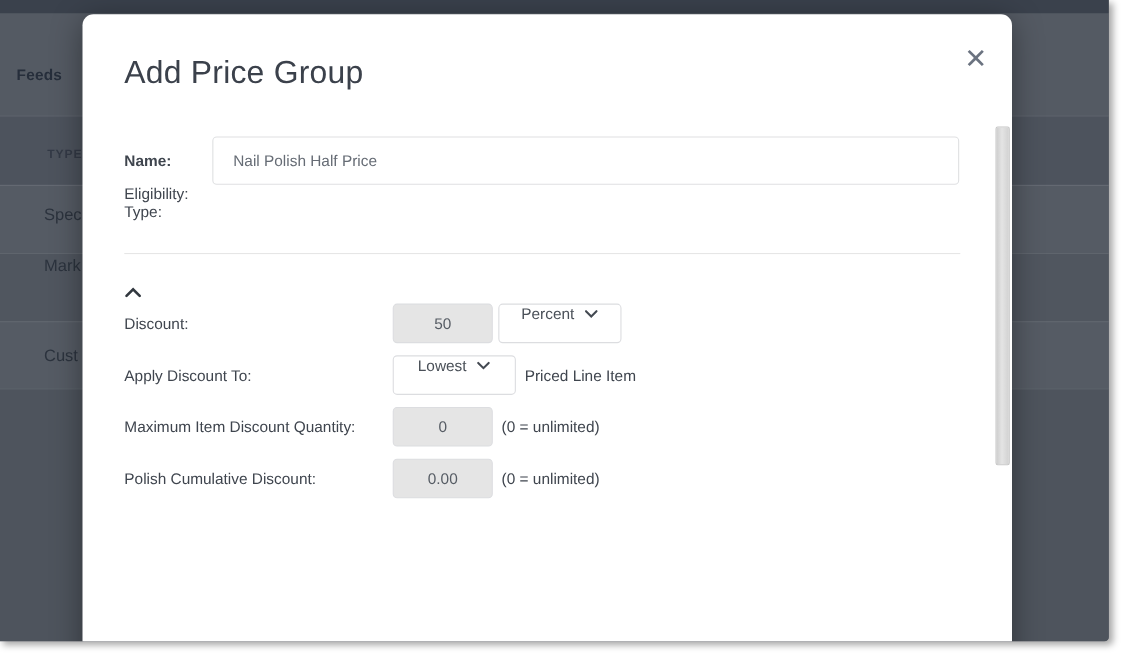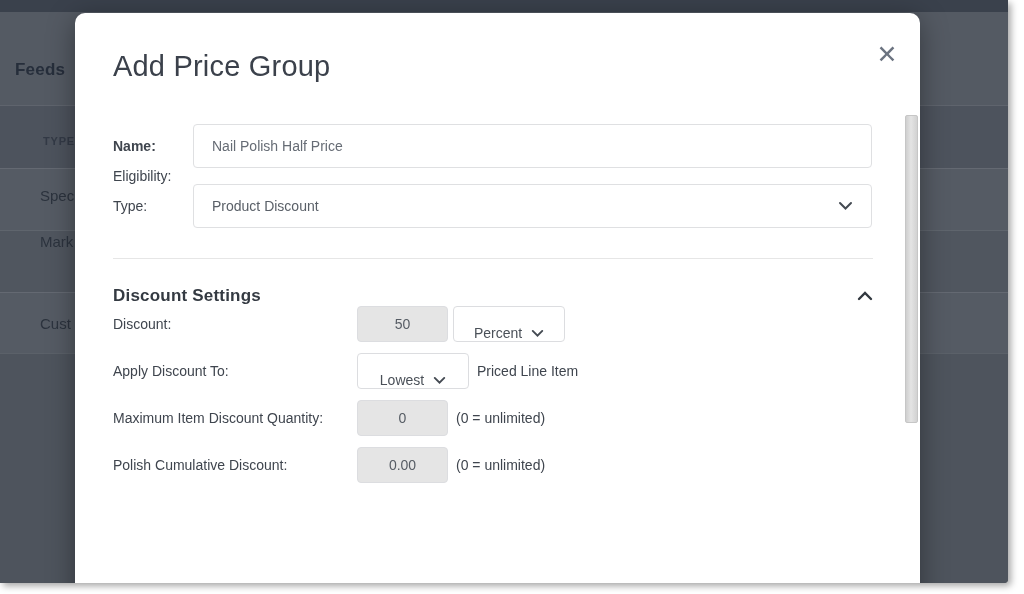--- a/index.html
+++ b/index.html
@@ -20,21 +20,21 @@
   .bg-band { position: absolute; left: 0; width: 100%; }
   .band-header   { top: 12px;  height: 93px;  background: #545a63; }
   .band-typerow  { top: 105px; height: 63px;  background: #4d535d; border-top: 1px solid rgba(255,255,255,0.10); }
   .band-row1     { top: 168px; height: 62px;  background: #555b64; border-top: 1px solid rgba(255,255,255,0.09); }
   .band-row2     { top: 230px; height: 62px;  background: #50565f; border-top: 1px solid rgba(255,255,255,0.09); }
   .band-row3     { top: 292px; height: 61px;  background: #555b64; border-top: 1px solid rgba(255,255,255,0.09); }
   .band-footer   { top: 353px; height: 230px; background: #4e545d; border-top: 1px solid rgba(255,255,255,0.08); }
 
   .bg-nav-item {
     position: absolute; left: 15px; top: 60px;
-    font-size: 17px; font-weight: 600; color: #262e3b; letter-spacing: 0.2px;
+    font-size: 14px; font-weight: 600; color: #262e3b; letter-spacing: 0.2px;
   }
   .bg-col-header {
     position: absolute; left: 43px; top: 135px;
     font-size: 11px; font-weight: 700; color: #333a46; letter-spacing: 0.8px;
   }
   .bg-row-label { position: absolute; left: 40px; font-size: 15px; color: #2c333e; }
   .bg-row-label.r0 { top: 187px; }
   .bg-row-label.r1 { top: 233px; }
   .bg-row-label.r2 { top: 315px; }
 
@@ -92,21 +92,21 @@
   .mini-input {
     width: 91px; height: 36px; flex: 0 0 91px;
     border: 1px solid #dcdde0; border-radius: 4px; background: #e5e5e5;
     text-align: center; font-size: 14px; color: #565c64; outline: none;
     font-family: "Liberation Sans", sans-serif;
   }
   .mini-select {
     height: 36px; width: 112px; flex: 0 0 112px;
     margin-left: 5px;
     border: 1px solid #dcdde0; border-radius: 4px; background: #fff;
-    display: flex; align-items: flex-end; justify-content: center; gap: 9px;
+    display: flex; align-items: flex-start; justify-content: center; gap: 9px;
     font-size: 14px; color: #4a5058; cursor: pointer;
   }
   .mini-select.first { margin-left: 0; }
   .d-suffix { margin-left: 8px; font-size: 14px; color: #3f454e; }
 
   .chev { display: inline-block; flex: 0 0 auto; }
 
   
   .scroll-thumb {
     position: absolute; right: 2px; top: 102px;
@@ -147,34 +147,25 @@
         <span class="flabel bold">Name:</span>
         <input class="field-box" type="text" value="Nail Polish Half Price" style="">
       </div>
 
       <div class="form-row">
         <span class="flabel">Eligibility:</span>
       </div>
 
       <div class="form-row">
         <span class="flabel">Type:</span>
-        <div class="select-box">
-          <span>Product Discount</span>
-          <span class="chev">
-            <svg width="15" height="10" viewBox="0 0 15 10">
-                <path d="M2 2l5.5 5.5L13 2" stroke="#444a52" stroke-width="2" fill="none" stroke-linecap="round"></path>
-              </svg>
-          </span>
-        </div>
       </div>
 
       <div class="divider"></div>
 
       <div class="section-header">
-        <span class="section-title">Discount Settings</span>
         <span class="chev">
           <svg width="16" height="10" viewBox="0 0 16 10">
               <path d="M2 8l6-6 6 6" stroke="#32383f" stroke-width="2.4" fill="none" stroke-linecap="round"></path>
             </svg>
         </span>
       </div>
 
       <div class="d-row">
         <span class="d-label">Discount:</span>
         <input class="mini-input" type="text" value="50" style="">

